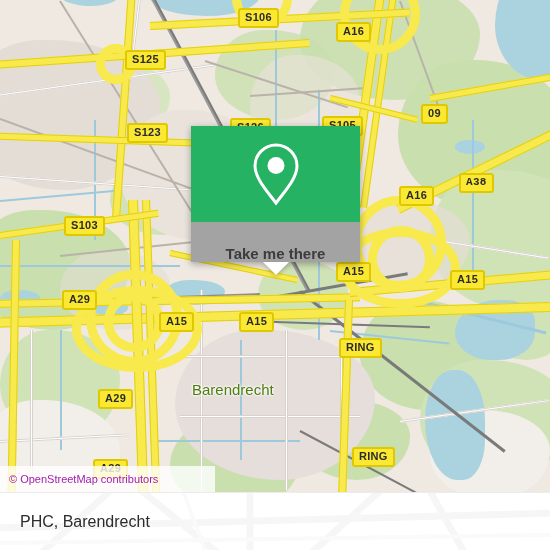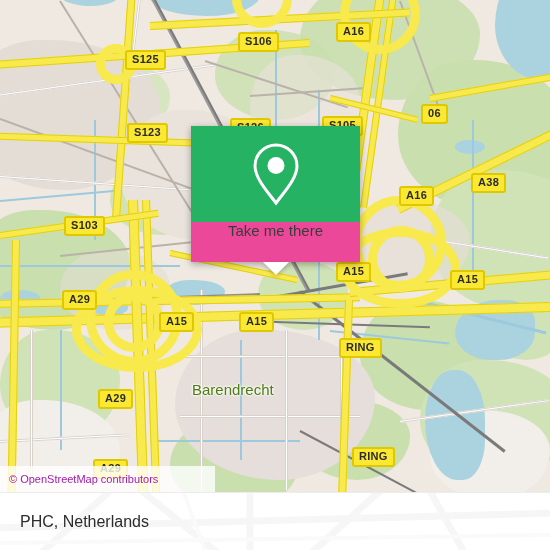--- a/index.html
+++ b/index.html
@@ -73,22 +73,22 @@
     box-shadow: 0 2px 7px rgba(0,0,0,.33);
     z-index: 40;
   }
   #callout-top {
     width: 100%; height: 96px;
     background: #26b263;
     display: flex; align-items: center; justify-content: center;
   }
   #callout-bottom {
     width: 100%; height: 40px;
-    background: #ec4899;
-    display: flex; align-items: flex-start; justify-content: center;
+    background: #a3a3a3;
+    display: flex; align-items: flex-end; justify-content: center; font-weight: bold;
   }
   #callout-label { color: #3c3c3c; font-size: 15px; }
   #callout-arrow {
     position: absolute;
     left: 50%; top: 136px;
     margin-left: -13px;
     width: 0; height: 0;
     border-left: 13px solid transparent;
     border-right: 13px solid transparent;
     border-top: 13px solid #fff;
@@ -275,29 +275,29 @@
       <div class="curve" style="left:232px; top:-30px; width:60px;  height:58px;"></div>
 
       <div class="curve" style="left:96px;  top:44px;  width:40px;  height:40px;"></div>
     </div>
 
     <div class="layer" id="place-labels">
         <div class="place-label" style="left: 192px; top: 381px;">Barendrecht</div>
       </div>
 
     <div class="layer" id="shield-layer">
-        <div class="shield" style="left: 238px; top: 8px; margin-top: 24px;">S106</div>
+        <div class="shield" style="left: 238px; top: 8px;">S106</div>
         <div class="shield" style="left: 336px; top: 22px;">A16</div>
         <div class="shield" style="left: 125px; top: 50px;">S125</div>
         <div class="shield" style="left: 127px; top: 123px;">S123</div>
         <div class="shield" style="left: 230px; top: 118px;">S126</div>
         <div class="shield" style="left: 322px; top: 116px;">S105</div>
-        <div class="shield" style="left: 421px; top: 104px;">06</div>
+        <div class="shield" style="left: 421px; top: 104px;">09</div>
         <div class="shield" style="left: 399px; top: 186px;">A16</div>
-        <div class="shield" style="left: 471px; top: 173px;">A38</div>
+        <div class="shield" style="left: 459px; top: 173px; font-family: Liberation Mono, monospace;">A38</div>
         <div class="shield" style="left: 64px; top: 216px;">S103</div>
         <div class="shield" style="left: 336px; top: 262px;">A15</div>
         <div class="shield" style="left: 450px; top: 270px;">A15</div>
         <div class="shield" style="left: 62px; top: 290px;">A29</div>
         <div class="shield" style="left: 159px; top: 312px;">A15</div>
         <div class="shield" style="left: 239px; top: 312px;">A15</div>
         <div class="shield" style="left: 339px; top: 338px;">RING</div>
         <div class="shield" style="left: 98px; top: 389px;">A29</div>
         <div class="shield" style="left: 93px; top: 459px;">A29</div>
         <div class="shield" style="left: 352px; top: 447px;">RING</div>
@@ -331,17 +331,17 @@
         <path d="M300 70 L400 -20"></path>
         <path d="M-10 35 L560 20"></path>
         <path d="M420 -20 L470 70"></path>
       </g>
       <g stroke="#f6f6f6" stroke-width="4" fill="none">
         <path d="M0 50 L550 42"></path>
         <path d="M180 -10 L210 70"></path>
       </g>
     </svg>
 
-    <span id="bottom-title">PHC, Netherlands</span>
+    <span id="bottom-title">PHC, Barendrecht</span>
 
   </div>
 
 </div>
 
 </body></html>

